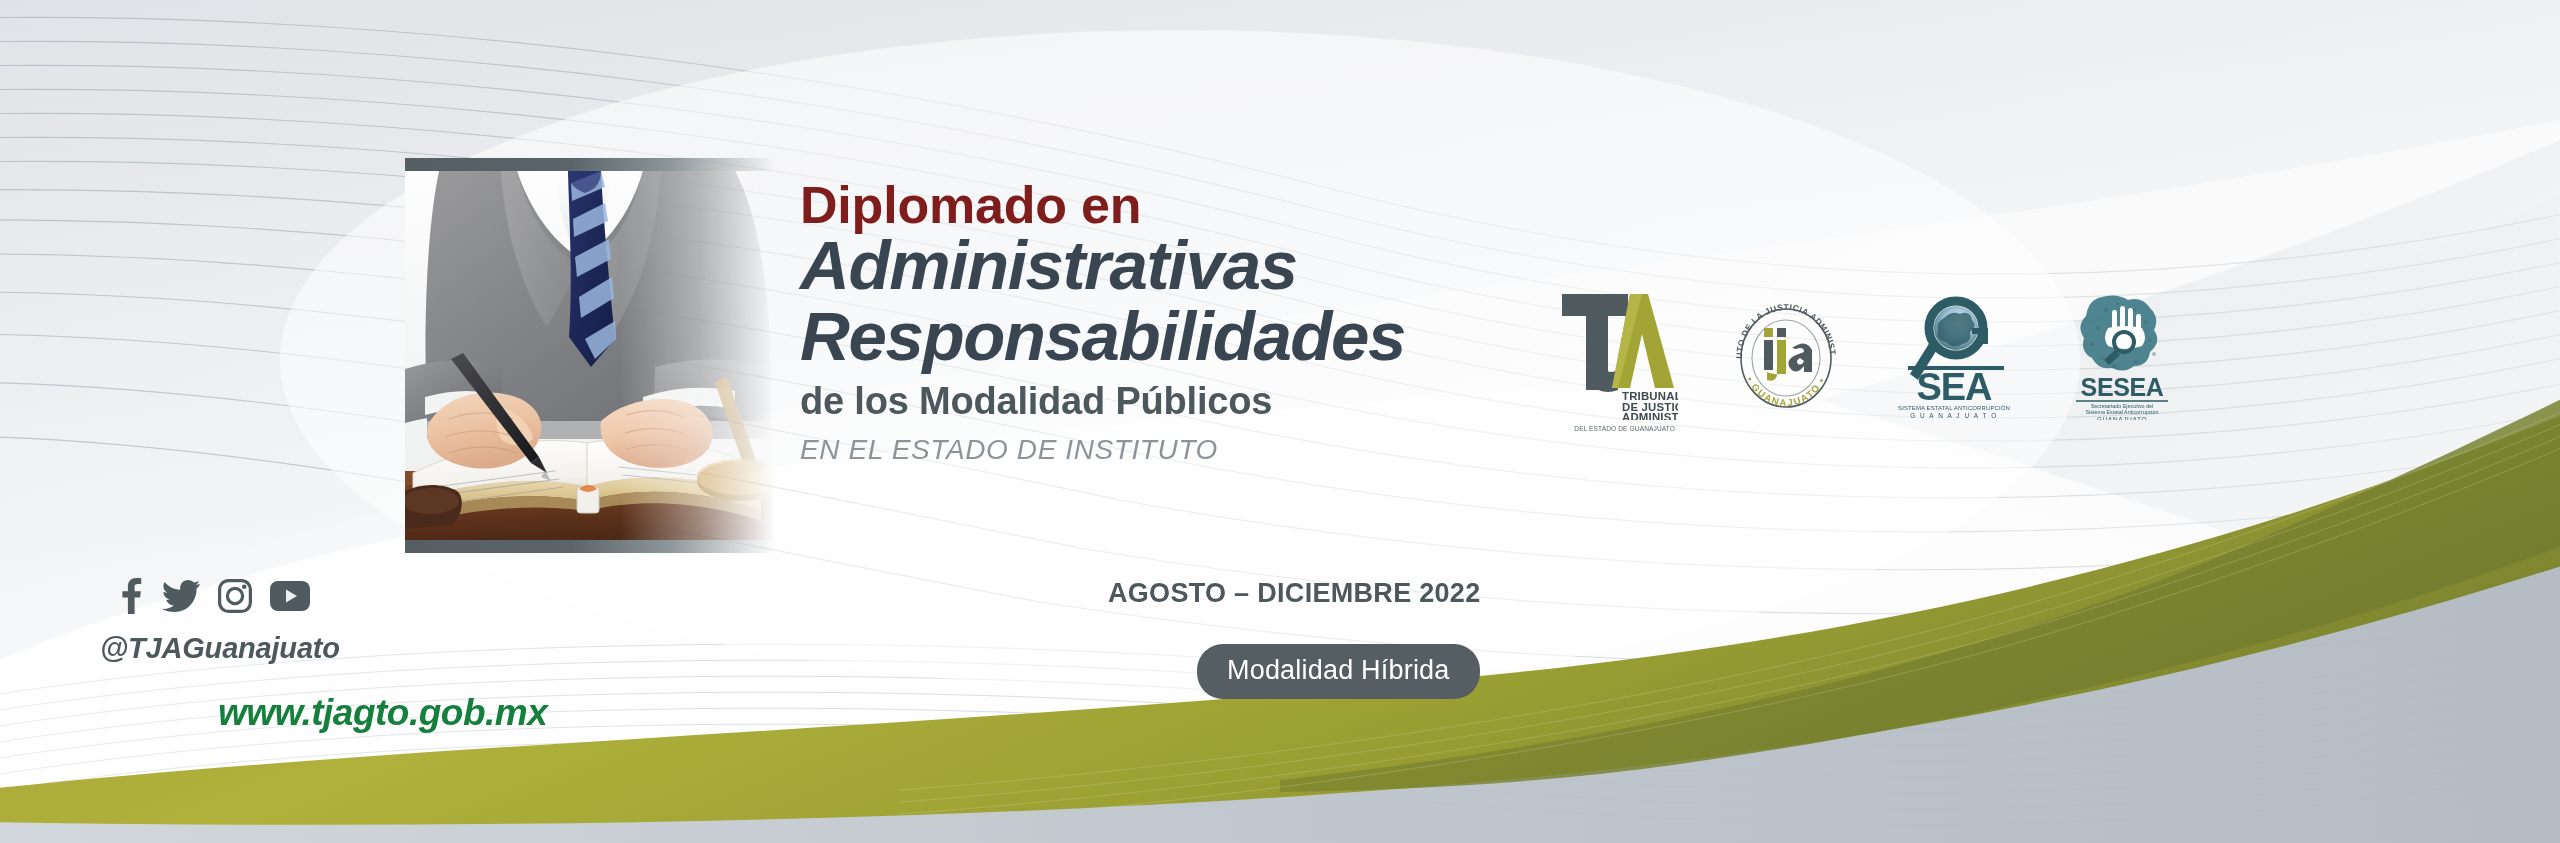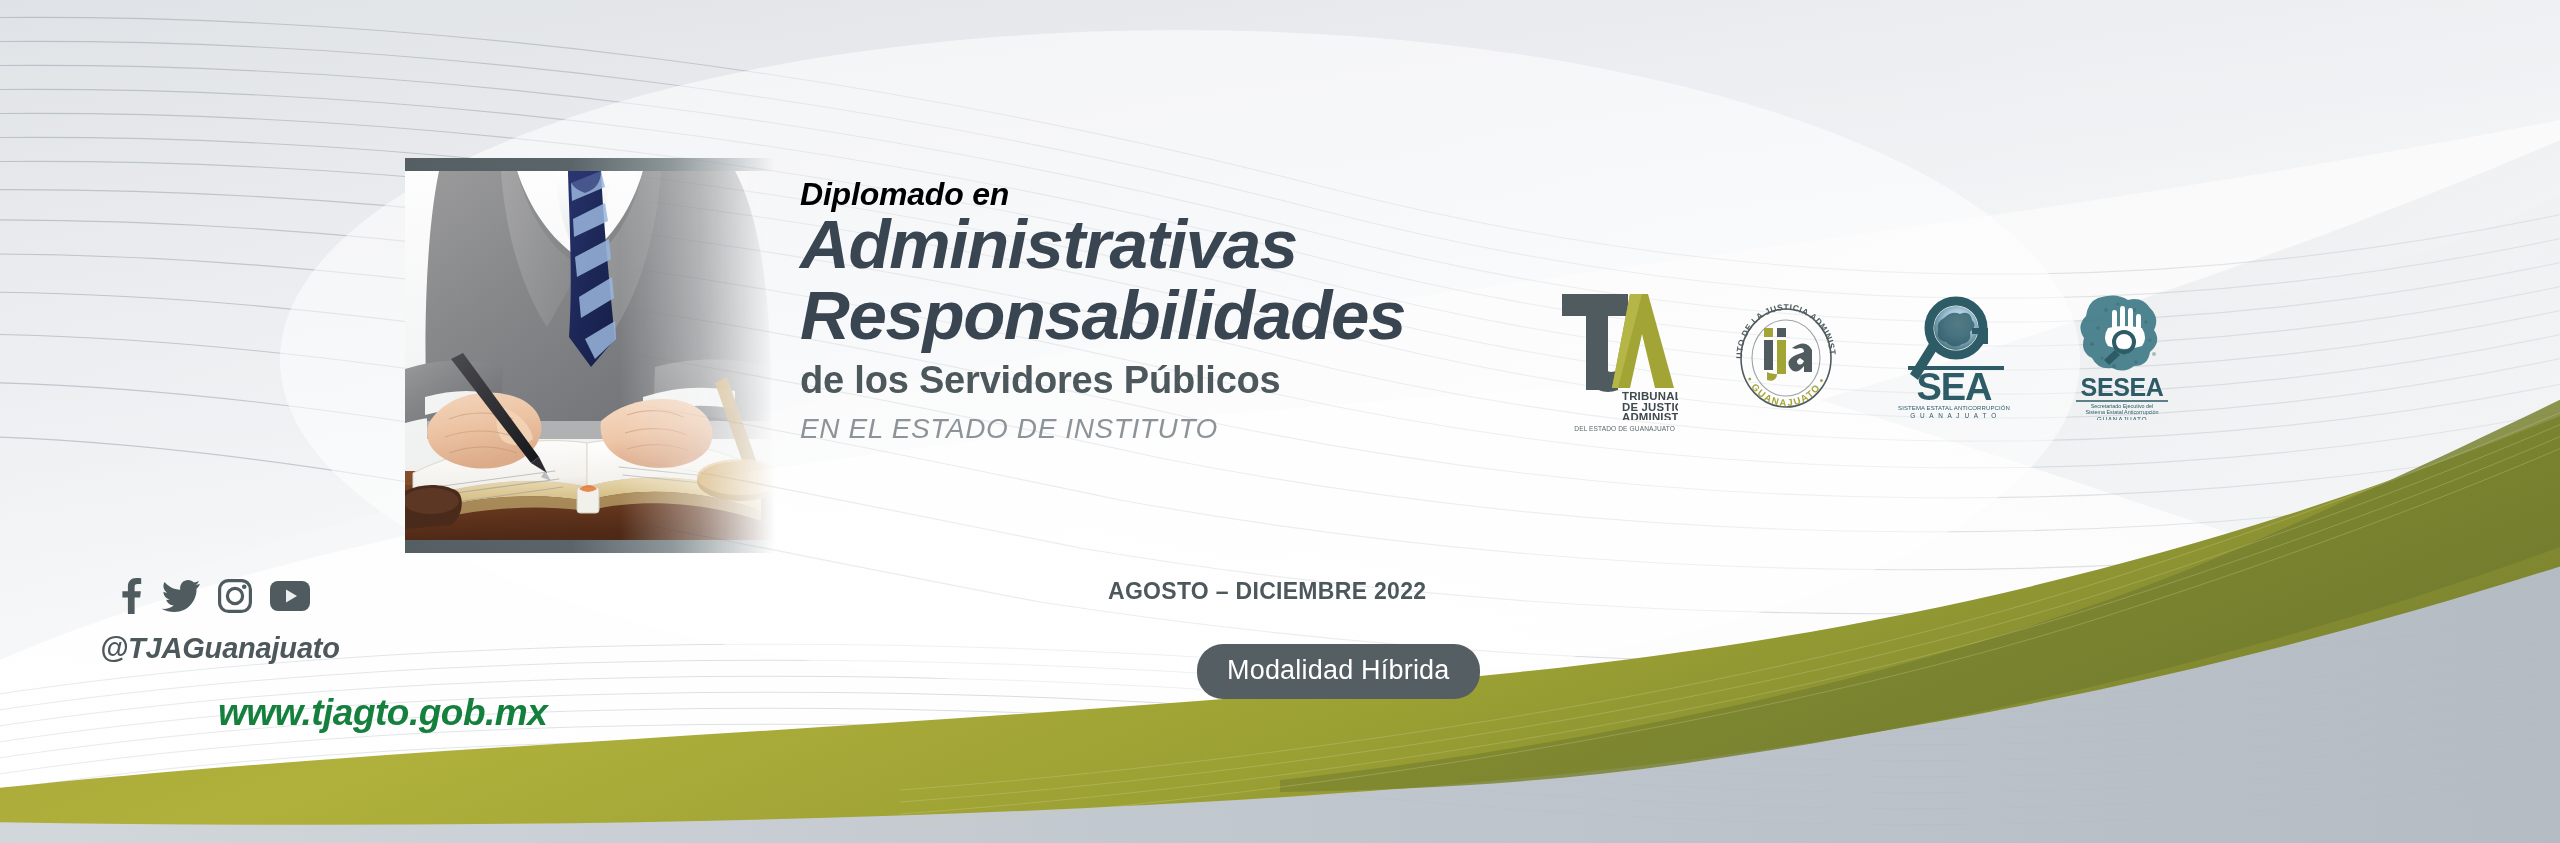--- a/index.html
+++ b/index.html
@@ -41,22 +41,22 @@
     overflow:hidden;
     -webkit-mask-image:linear-gradient(90deg,#000 0%,#000 58%,rgba(0,0,0,.55) 80%,rgba(0,0,0,0) 100%);
     mask-image:linear-gradient(90deg,#000 0%,#000 58%,rgba(0,0,0,.55) 80%,rgba(0,0,0,0) 100%);
   }
 
   
   .title-block {
     position:absolute; left:800px; top:178px; width:780px;
   }
   .t-pre {
-    font-size:32px; font-weight:700; letter-spacing:-.2px;
-    color:#000000; line-height:1.05;font-style:italic;
+    font-size:52px; font-weight:700; letter-spacing:-.2px;
+    color:#7f1d1d; line-height:1.05;
   }
   .t-main {
     font-size:69px; font-weight:800; font-style:italic;
     color:#3a4552; line-height:1.0; letter-spacing:-1.4px;
     margin-top:2px;
   }
   .t-main.second { margin-top:-2px; }
   .t-sub {
     font-size:38px; font-weight:700; color:#4d585c;
     line-height:1.1; margin-top:10px; letter-spacing:-.2px;
@@ -69,21 +69,21 @@
   
   .logos {
     position:absolute; left:1556px; top:288px;
     display:flex; align-items:flex-start; gap:44px;
   }
   .logo { display:block; }
 
   
   .date-line {
     position:absolute; left:1108px; top:578px;
-    font-size:23px; font-weight:800; color:#4d585c;
+    font-size:27px; font-weight:800; color:#4d585c;
     letter-spacing:.3px; white-space:nowrap;
   }
   .pill {
     position:absolute; left:1197px; top:644px;
     background:#555f63; color:#ffffff;
     border-radius:26px;
     padding:11px 30px 13px;
     font-size:27px; font-weight:400; letter-spacing:.2px;
     white-space:nowrap;
   }
@@ -361,21 +361,21 @@
         <ellipse cx="26" cy="330" rx="28" ry="13" fill="#5c3723"></ellipse>
       </svg>
     </div>
     <div class="photo-bar bottom"></div>
   </div>
 
   <div class="title-block">
     <div class="t-pre">Diplomado en</div>
     <div class="t-main second">Administrativas</div>
     <div class="t-main">Responsabilidades</div>
-    <div class="t-sub">de los Servidores Públicos</div>
+    <div class="t-sub">de los Modalidad Públicos</div>
     <div class="t-state">EN EL ESTADO DE INSTITUTO</div>
   </div>
 
   <div class="logos">
 
     <div class="logo">
       <svg width="122" height="132" viewBox="0 0 122 132">
 
         <rect x="6" y="6" width="66" height="22" fill="#4f5b5f"></rect>
         <rect x="30" y="6" width="22" height="96" fill="#4f5b5f"></rect>

